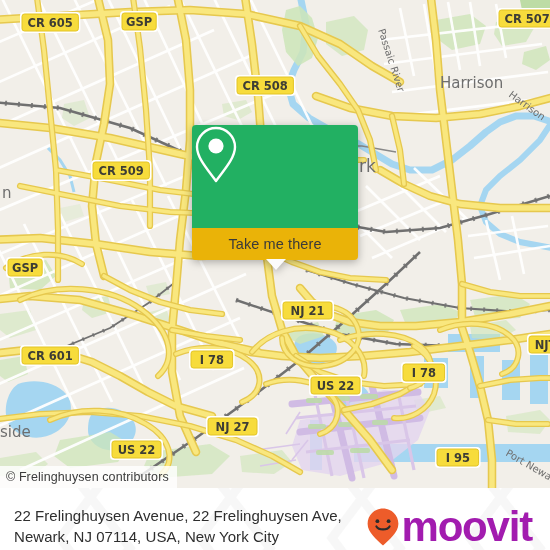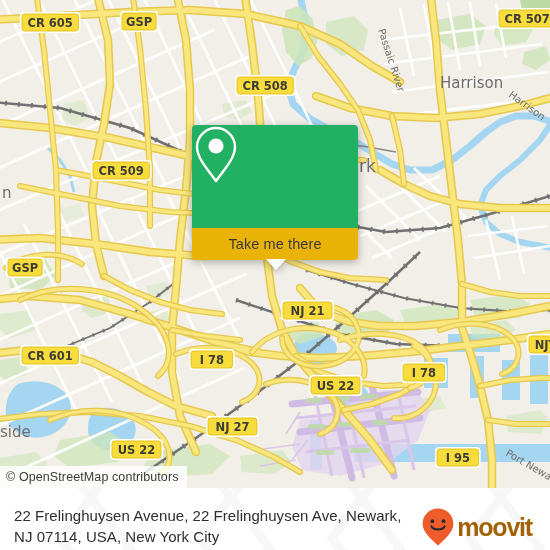--- a/index.html
+++ b/index.html
@@ -102,23 +102,23 @@
   }
   #brand {
     position: relative;
     display: flex; align-items: center;
     gap: 2px;
     margin-left: auto;
     padding-right: 4px;
     z-index: 2;
   }
   #brand-word {
-    font-size: 25px;
+    font-size: 42px;
     font-weight: bold;
-    color: #a16207;
+    color: #a21caf;
     letter-spacing: -1.2px;
     line-height: 1;
   }
 
   
   .mlabel {
     font-family: "DejaVu Sans", sans-serif;
     fill: #6e6e6e;
   }
   .shield-text {
@@ -502,21 +502,21 @@
           <circle cx="24" cy="21" r="7.6" fill="#ffffff"></circle>
         </svg>
       </div>
       <div id="popup-body">
         <span id="popup-label">Take me there</span>
       </div>
       <div id="popup-tail"></div>
     </div>
 
     <div id="attribution">
-      <span>© OpenStreetMap contributors</span>
+      <span>© Frelinghuysen contributors</span>
     </div>
   </div>
 
   <div id="footer">
     <svg id="footer-watermark" viewBox="0 0 550 90">
       <g stroke="#f2f2f2" stroke-width="9" fill="none">
         <path d="M60 -20 L130 70 L60 150"></path>
         <path d="M200 -20 L270 70 L200 150"></path>
         <path d="M330 -20 L400 70 L330 150"></path>
         <path d="M470 -20 L540 70 L470 150"></path>

